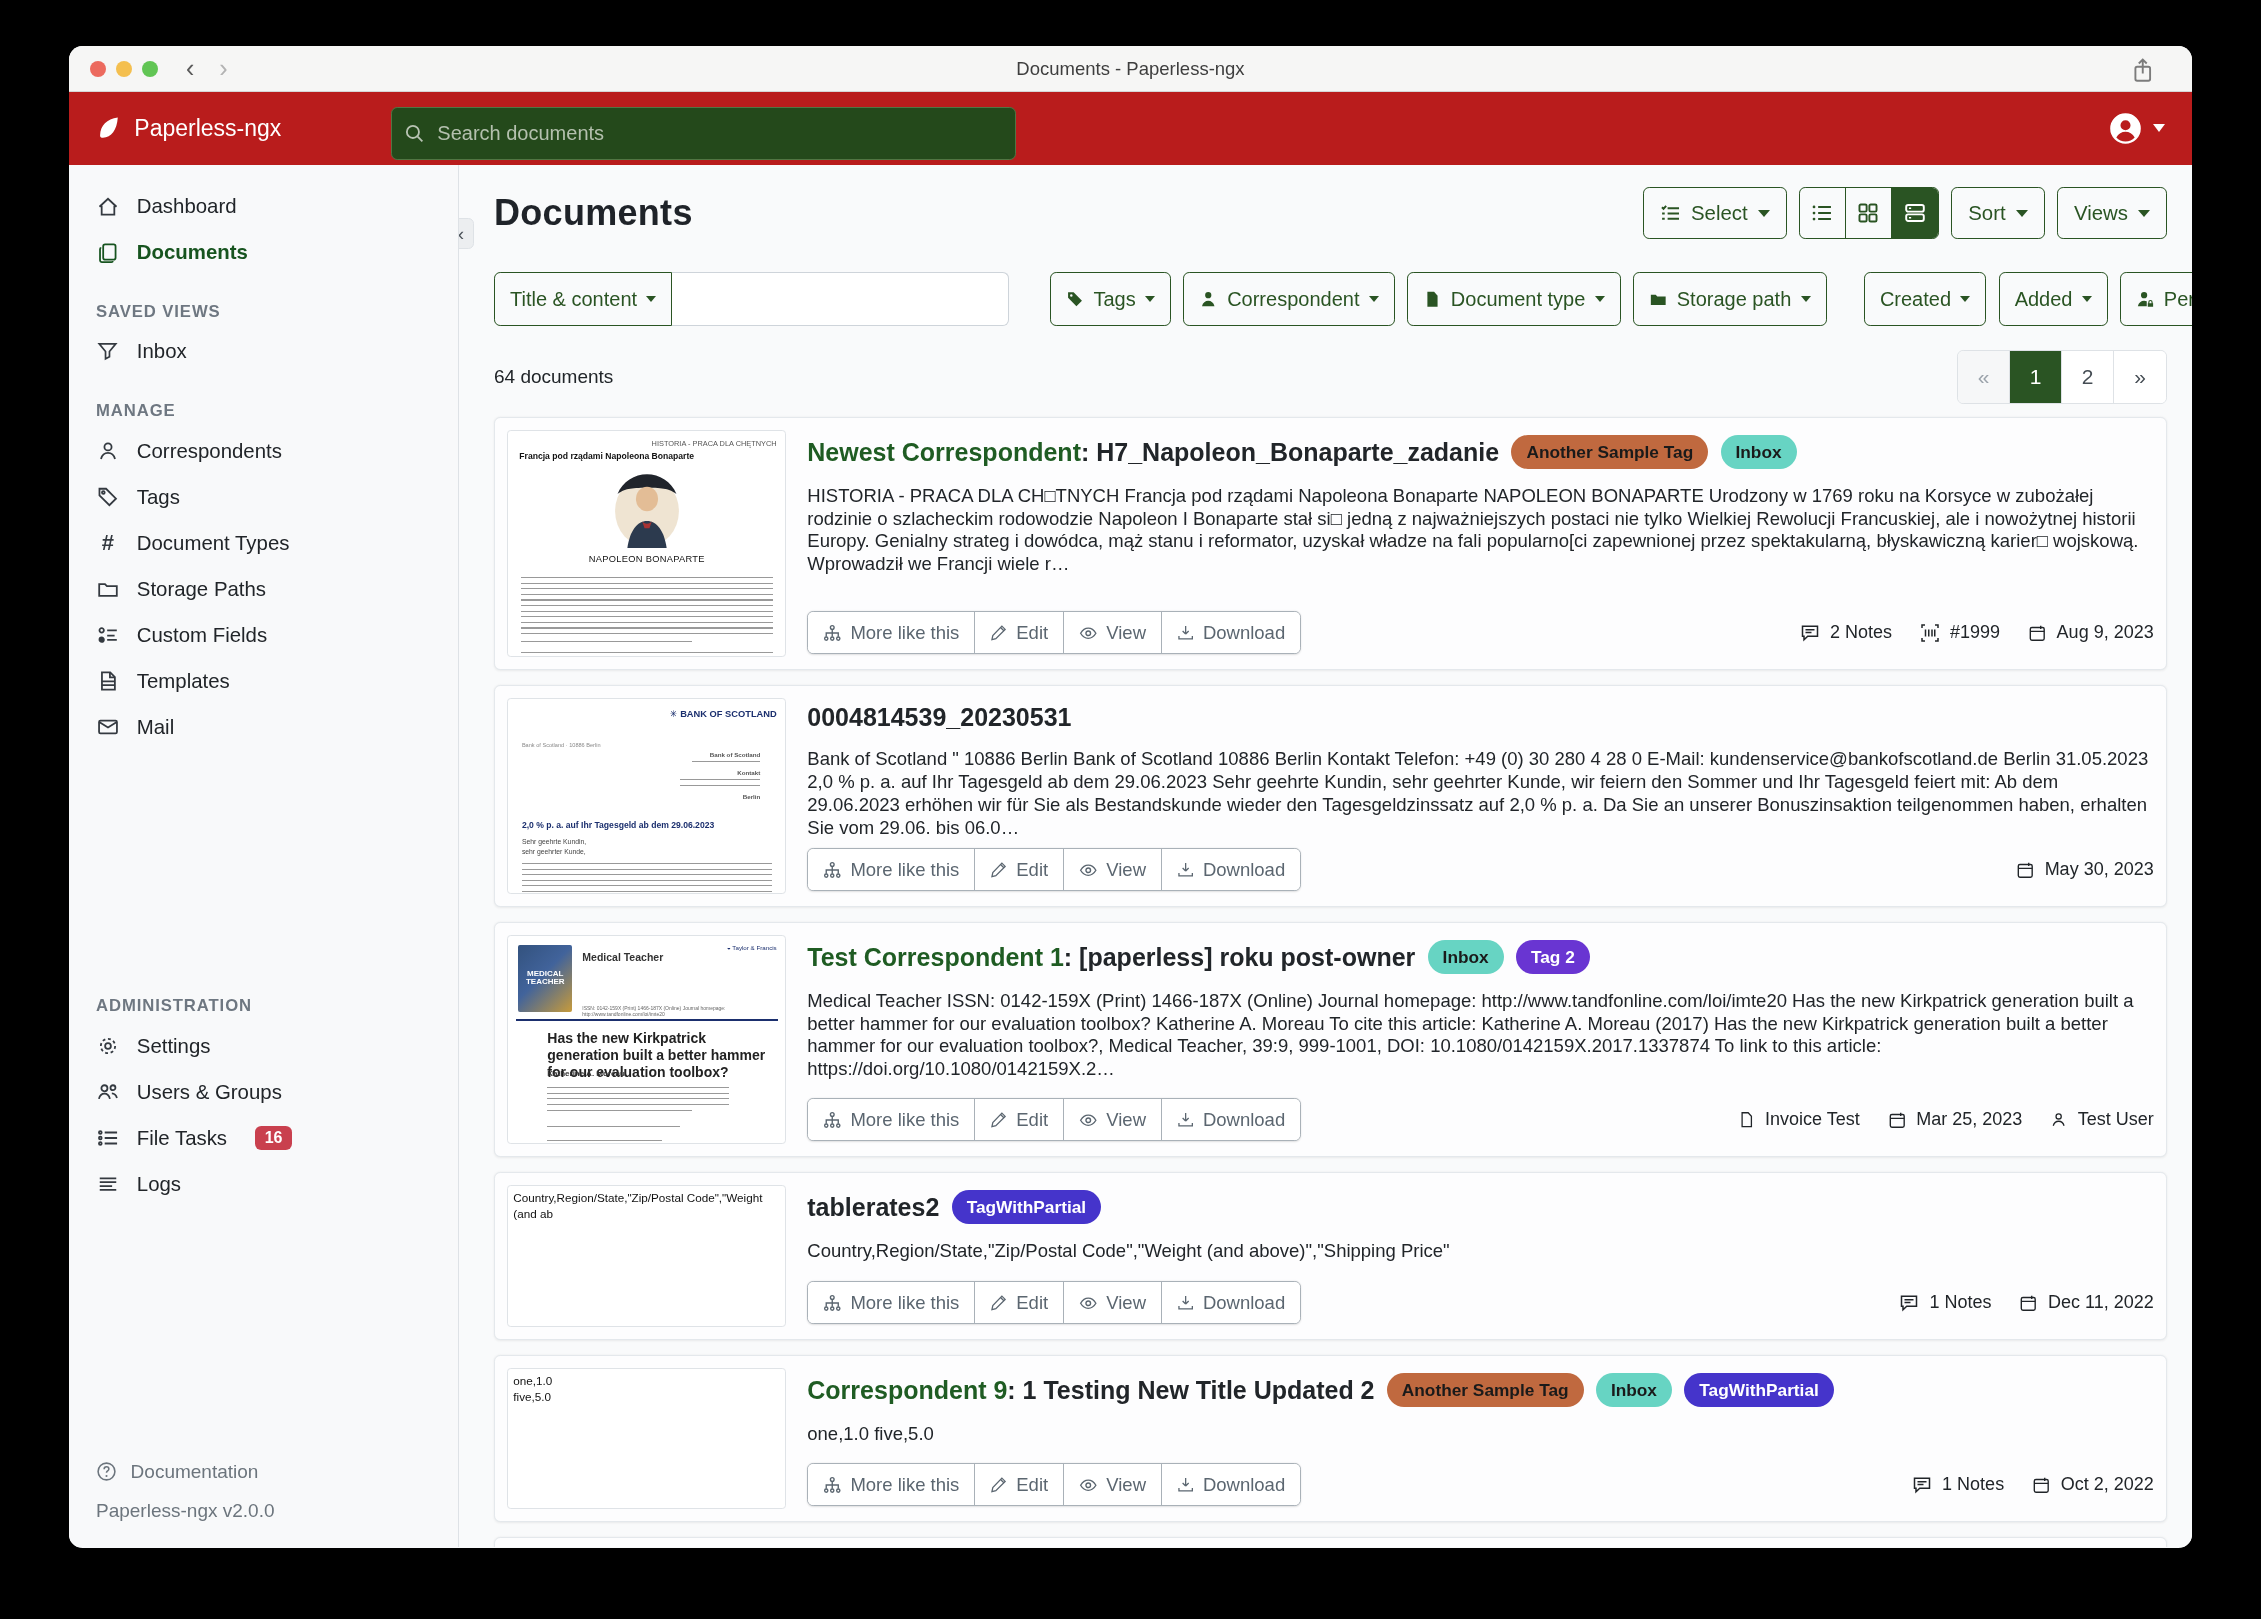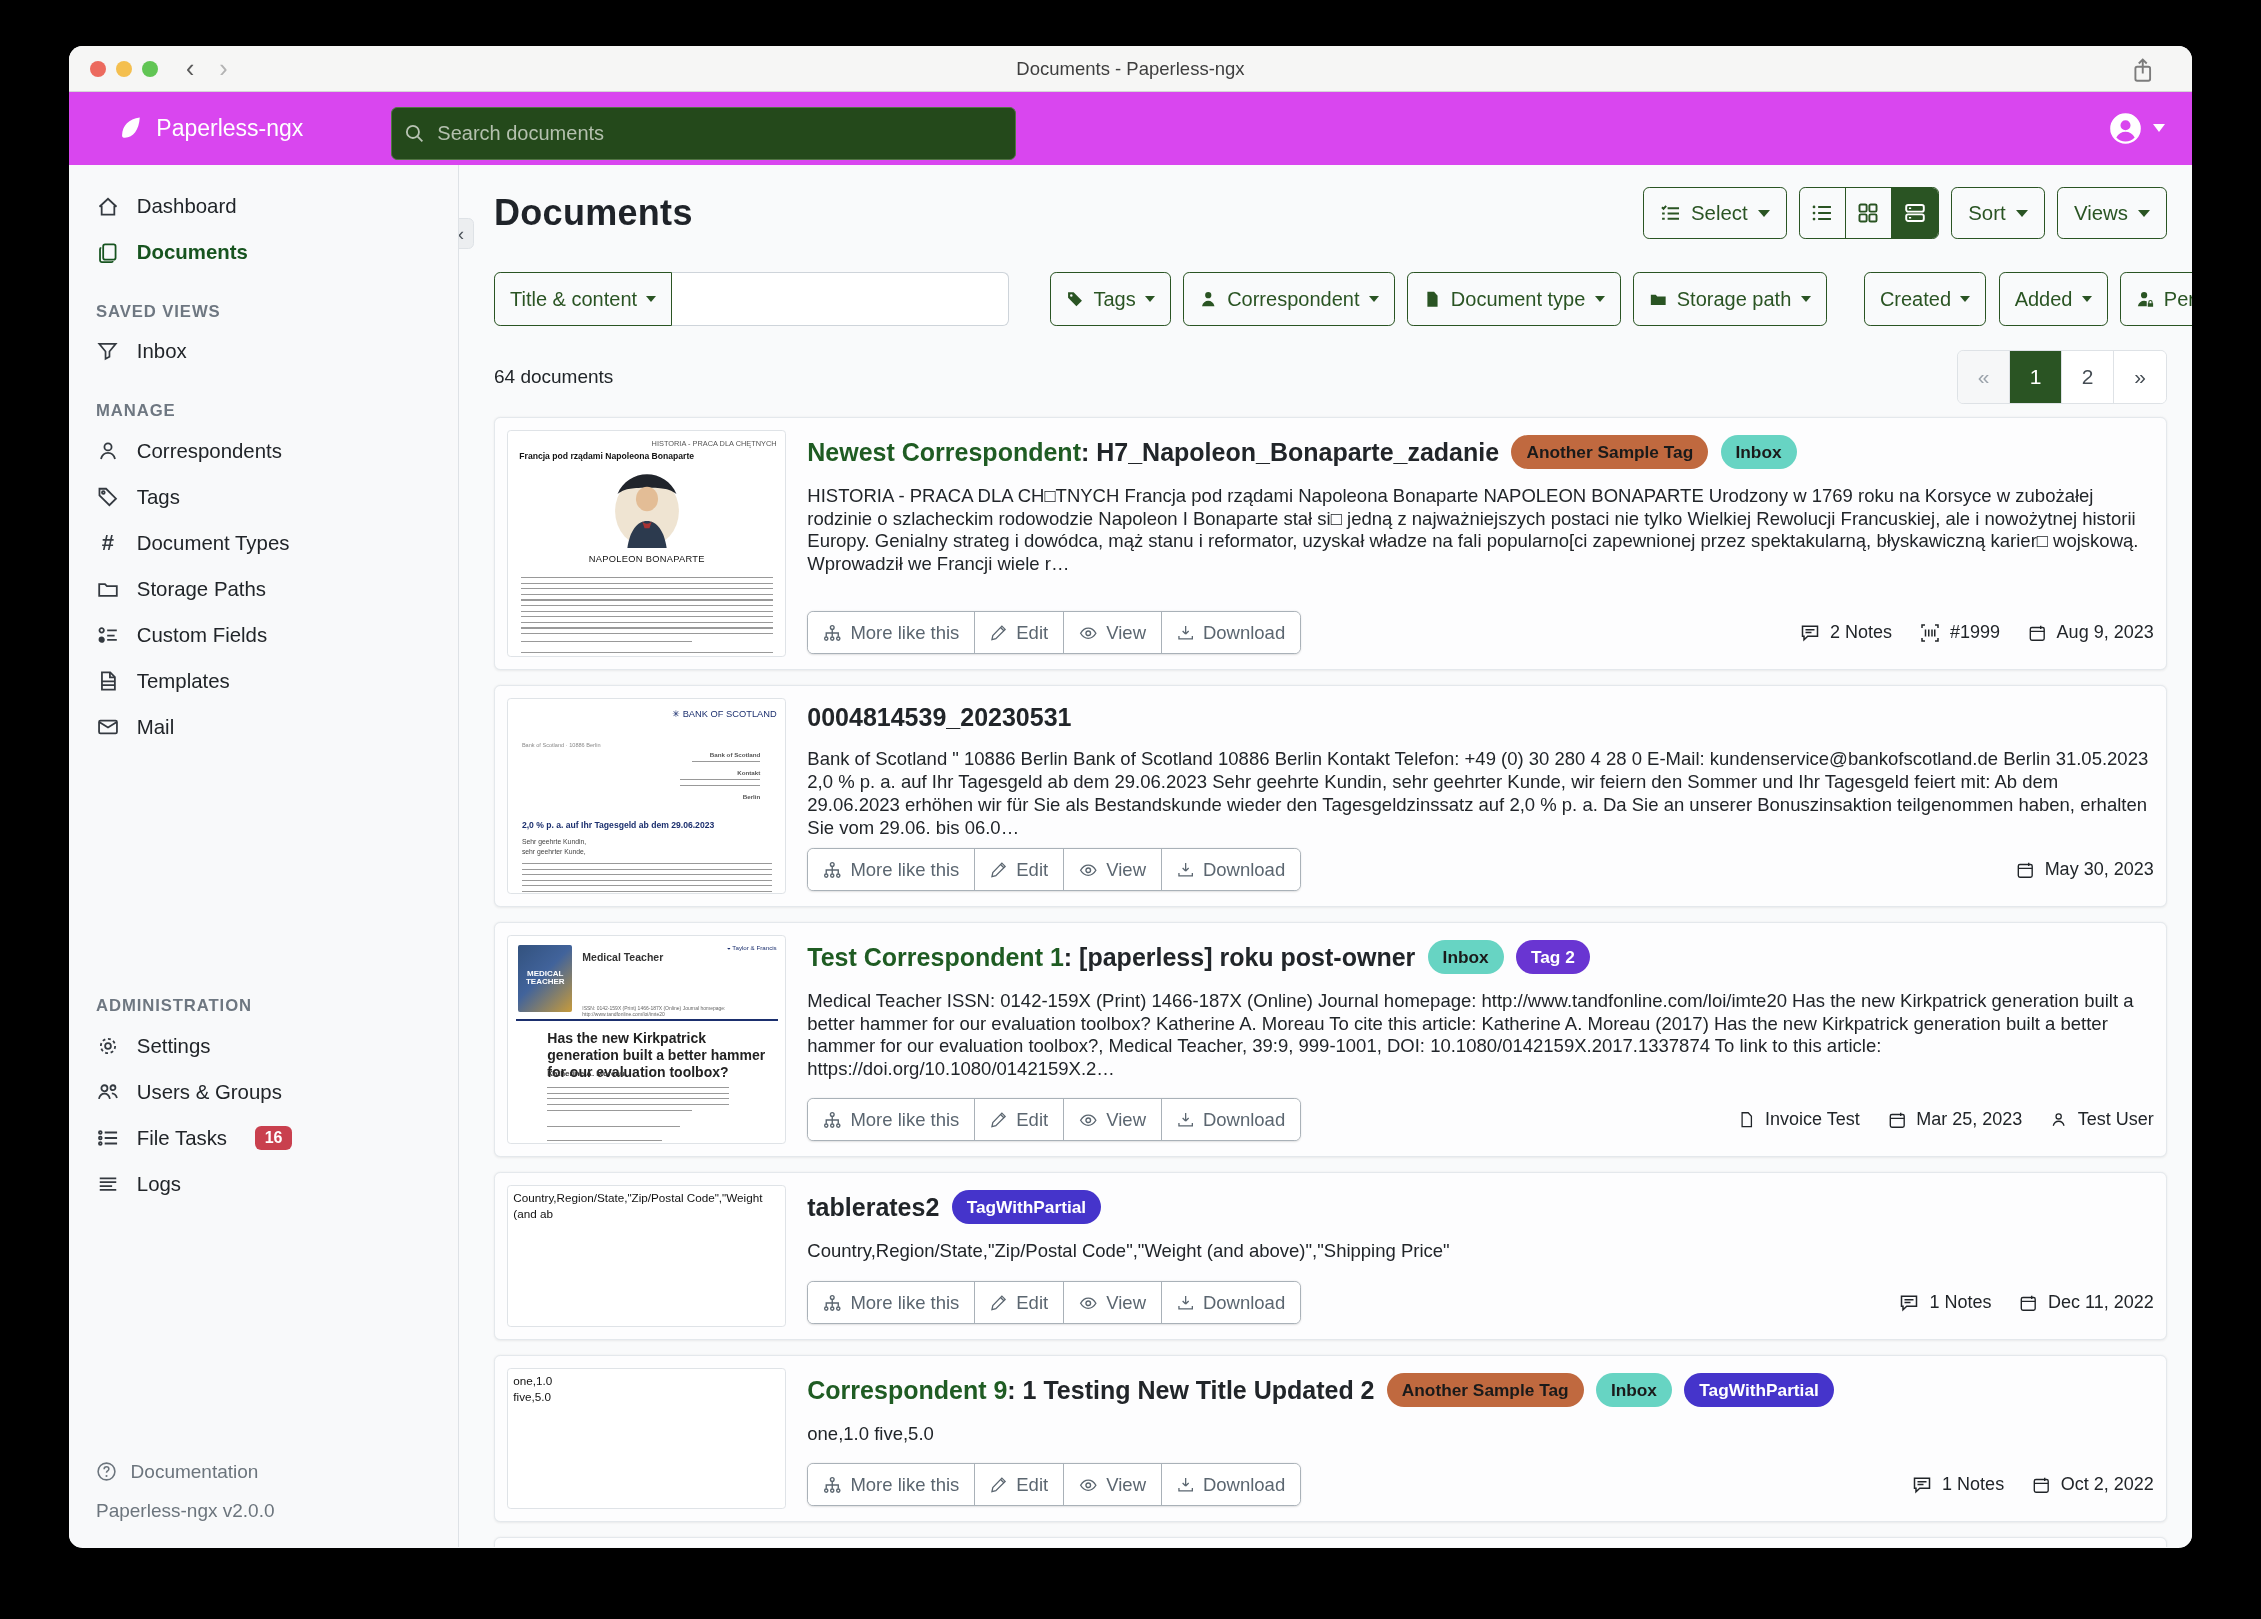--- a/index.html
+++ b/index.html
@@ -12,21 +12,21 @@
   .titlebar{position:relative;height:46px;background:#f6f6f5;border-bottom:0.6px solid #d6d6d6;
     display:flex;align-items:center;}
   .lights{display:flex;gap:10px;margin-left:21px;}
   .light{width:16px;height:16px;border-radius:50%;}
   .l-red{background:#ec6a5e;}.l-yellow{background:#f4bf4f;}.l-green{background:#61c554;}
   .navchev{font-size:25px;line-height:1;margin-left:28px;color:#5a5a5a;font-weight:400;}
   .navchev.fwd{color:#b3b3b3;margin-left:25px;}
   .win-title{position:absolute;left:0;right:0;text-align:center;font-size:18.5px;color:#3e3e3e;}
   .share{position:absolute;right:38px;top:10.5px;color:#7c7c7c;}
   
-  .navbar{position:relative;height:73px;background:#d946ef;display:flex;align-items:center;padding-left:22px;}
+  .navbar{position:relative;height:73px;background:#b91c1c;display:flex;align-items:center;}
   .brand{display:flex;align-items:center;gap:12.3px;margin-left:26px;color:#fff;font-size:23px;}
   .searchbox{position:absolute;left:322px;top:15px;width:625px;height:53px;background:#24491b;
     border:0.6px solid #517543;border-radius:6.2px;display:flex;align-items:center;padding:0 12.3px;gap:10px;color:#b9c4b4;}
   .searchbox input{flex:1;background:transparent;border:none;outline:none;color:#e8eee5;font-size:20px;}
   .searchbox input::placeholder{color:#b4c0ae;}
   .avatar{position:absolute;right:27px;top:18.5px;display:flex;align-items:center;gap:10px;color:#fff;}
   .caret{width:0;height:0;border-left:6.8px solid transparent;border-right:6.8px solid transparent;
     border-top:8px solid currentColor;display:inline-block;}
   
   .main{display:flex;height:1382px;}
@@ -526,21 +526,21 @@
                     </span>
                   <span>Aug 9, 2023</span>
                 </span>
               </div>
             </div>
           </div>
         </article>
 
         <article class="card" style="min-height:222px;">
           <div class="thumb">
-            <div class="tl bos-blue" style="right:8.6px;top:8.6px;font-size:9.3px;font-weight:400;">✳ <span>BANK OF SCOTLAND</span></div>
+            <div class="tl bos-blue" style="right:8.6px;top:8.6px;font-size:9.3px;font-weight:700;">✳ <span>BANK OF SCOTLAND</span></div>
             <div class="tl" style="left:13.6px;top:43px;font-size:5.6px;color:#8a8a8a;">Bank of Scotland · 10886 Berlin</div>
             <div class="tl" style="right:25px;top:52px;font-size:6.2px;font-weight:700;color:#555;">Bank of Scotland</div>
             <div class="tlines" style="right:25px;width:68px;top:62px;height:5px;"></div>
             <div class="tl" style="right:25px;top:70px;font-size:6.2px;font-weight:700;color:#555;">Kontakt</div>
             <div class="tlines" style="right:25px;width:80px;top:80px;height:10px;"></div>
             <div class="tl" style="right:25px;top:94px;font-size:6.2px;font-weight:700;color:#555;">Berlin</div>
             <div class="tl bos-blue" style="left:13.6px;top:121px;font-size:8.6px;font-weight:700;">2,0 % p. a. auf Ihr Tagesgeld ab dem 29.06.2023</div>
             <div class="tl" style="left:13.6px;top:139px;font-size:6.8px;color:#444;">Sehr geehrte Kundin,</div>
             <div class="tl" style="left:13.6px;top:149px;font-size:6.8px;color:#444;">sehr geehrter Kunde,</div>
             <div class="tlines" style="left:13.6px;right:13.6px;top:164px;height:17.3px;"></div>

